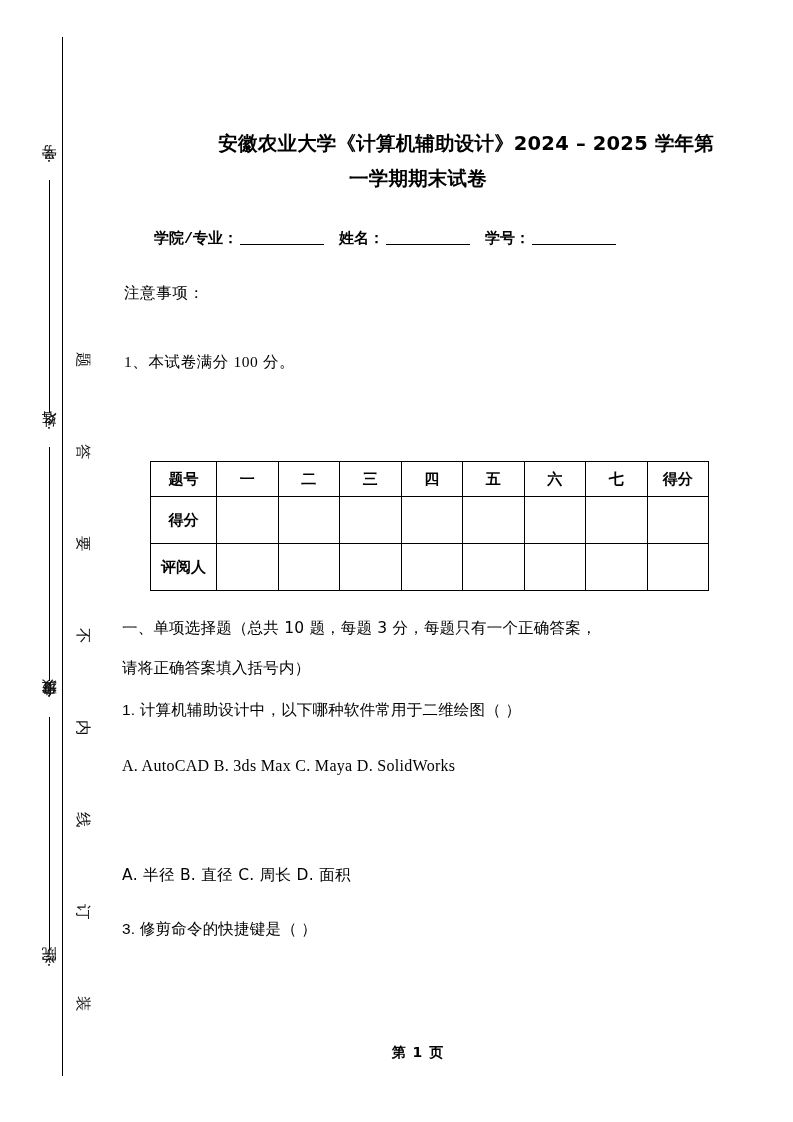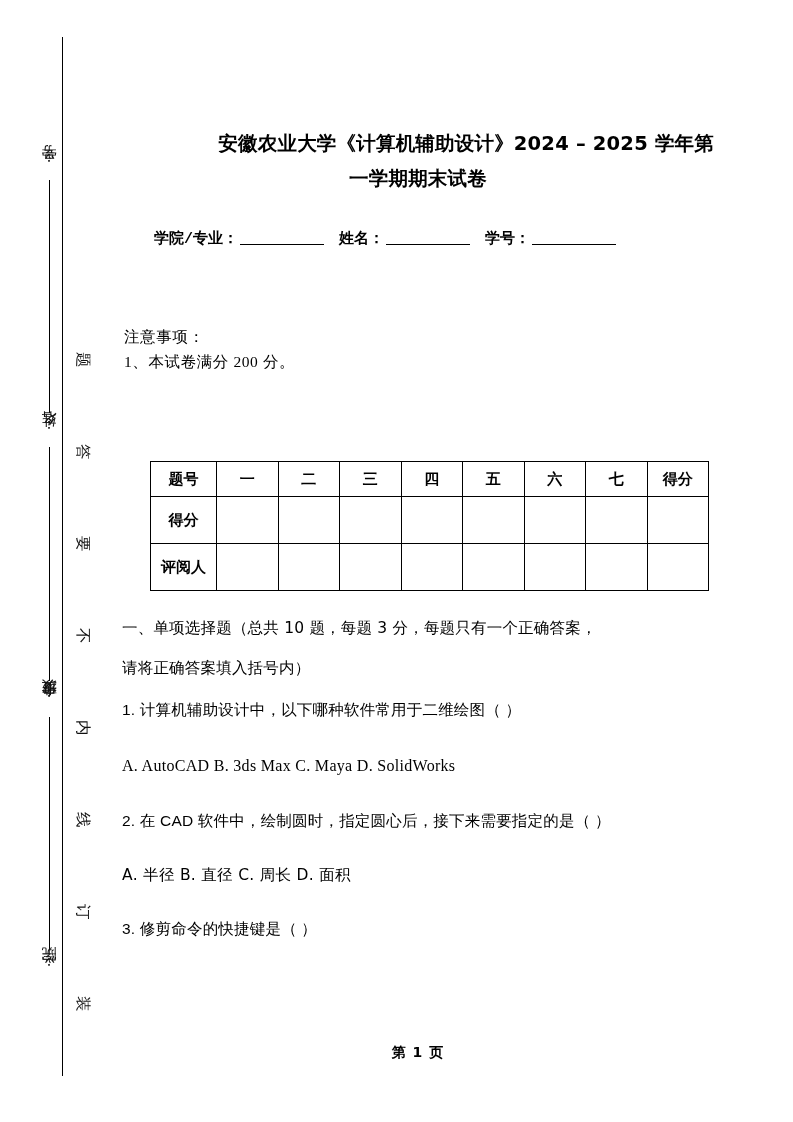--- a/index.html
+++ b/index.html
@@ -126,21 +126,21 @@
   }
 
   .note-line {
     position: absolute;
     left: 2px;
     font-size: 15.5px;
     font-family: "Liberation Serif", "DejaVu Serif", serif;
     white-space: nowrap;
     letter-spacing: 0.6px;
   }
-  #notes-heading { top: 283px; margin-top: 44px; }
+  #notes-heading { top: 283px; }
   #note-1 { top: 352px; }
   #note-2 { top: 411px; }
   .inline-blank {
     display: inline-block;
     border-bottom: 1.2px solid #000;
     padding: 0 3px;
   }
 
   
   #score-table {
@@ -251,21 +251,21 @@
     <span class="title-line-2">一学期期末试卷</span>
   </div>
 
   <div id="identity-row">
     <span>学院/专业：</span><span class="blank-line"></span>
     <span>姓名：</span><span class="blank-line"></span>
     <span>学号：</span><span class="blank-line"></span>
   </div>
 
   <div class="note-line" id="notes-heading">注意事项：</div>
-  <div class="note-line" id="note-1">1、本试卷满分 200 分。</div>
+  <div class="note-line" id="note-1">1、本试卷满分 100 分。</div>
 
   <table id="score-table">
     <tbody>
       <tr class="hdr">
         <td class="rowhead">题号</td>
         <td>一</td>
         <td>二</td>
         <td>三</td>
         <td>四</td>
         <td>五</td>
@@ -297,20 +297,19 @@
       </tr>
     </tbody>
   </table>
 
   <div class="q-block section-heading" id="section-1-heading-a">一、单项选择题（总共 10 题，每题 3 分，每题只有一个正确答案，</div>
   <div class="q-block section-heading" id="section-1-heading-b">请将正确答案填入括号内）</div>
 
   <div class="q-block q-stem" id="q1-stem">1. 计算机辅助设计中，以下哪种软件常用于二维绘图（   ）</div>
   <div class="q-block q-opts" id="q1-opts">A. AutoCAD    B. 3ds Max    C. Maya    D. SolidWorks</div>
 
-  <div class="q-block q-stem" id="q2-stem">2. 在 CAD 软件中，绘制圆时，指定圆心后，接下来需要指定的是（   ）</div>
   <div class="q-block q-opts cjk" id="q2-opts">A. 半径   B. 直径   C. 周长   D. 面积</div>
 
   <div class="q-block q-stem" id="q3-stem">3. 修剪命令的快捷键是（   ）</div>
 
   <div id="page-footer">第 1 页</div>
 
 </div>
 
 </body></html>

